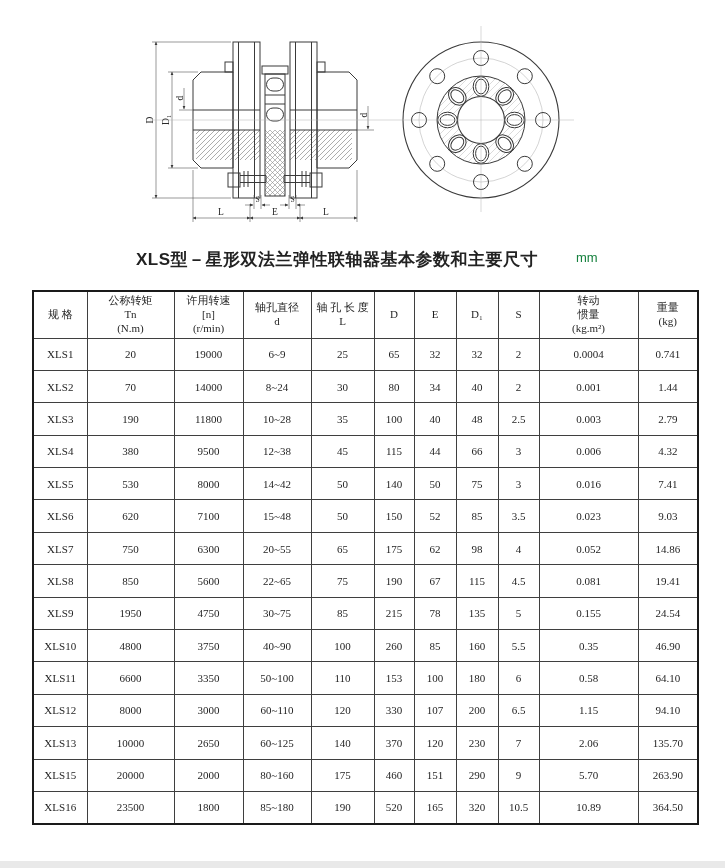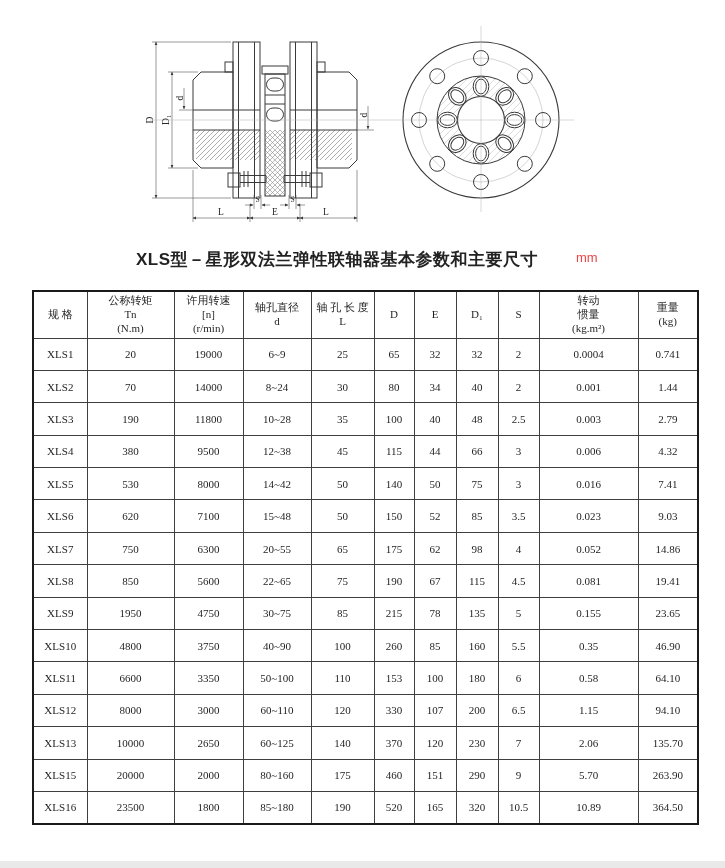--- a/index.html
+++ b/index.html
@@ -4,21 +4,21 @@
 <style>
   html,body{margin:0;padding:0;background:#fff;}
   .page{position:relative;width:725px;height:868px;background:#ffffff;overflow:hidden;
         font-family:"Liberation Serif","DejaVu Serif",serif;color:#1f1f1f;}
   .drawing{position:absolute;left:0;top:0;}
   .title-row{position:absolute;left:0;top:248px;width:725px;height:26px;}
   .title{position:absolute;left:337px;top:0;transform:translateX(-50%);white-space:nowrap;
          font-family:"Liberation Sans","DejaVu Sans",sans-serif;font-weight:bold;
          font-size:17px;letter-spacing:0.5px;color:#222;}
   .unit{position:absolute;left:576px;top:2px;font-family:"Liberation Sans","DejaVu Sans",sans-serif;
-        font-size:13px;color:#ef4444;}
+        font-size:13px;color:#15803d;}
   table.spec{position:absolute;left:32px;top:290px;width:665px;border-collapse:collapse;
         table-layout:fixed;border:2px solid #1a1a1a;background:#fff;}
   .spec th,.spec td{border:1px solid #3f3f3f;text-align:center;vertical-align:middle;
         font-weight:normal;font-size:11px;padding:0;overflow:hidden;color:#1f1f1f;}
   .spec thead tr{height:47px;}
   .spec tbody tr{height:32.4px;}
   .spec th div{line-height:1.25;}
   .strip{position:absolute;left:0;top:861px;width:725px;height:7px;background:#e9e9e9;}
 </style>
 </head>
@@ -370,21 +370,21 @@
           <td>XLS9</td>
           <td>1950</td>
           <td>4750</td>
           <td>30~75</td>
           <td>85</td>
           <td>215</td>
           <td>78</td>
           <td>135</td>
           <td>5</td>
           <td>0.155</td>
-          <td>23.65</td>
+          <td>24.54</td>
         </tr>
         <tr>
           <td>XLS10</td>
           <td>4800</td>
           <td>3750</td>
           <td>40~90</td>
           <td>100</td>
           <td>260</td>
           <td>85</td>
           <td>160</td>

